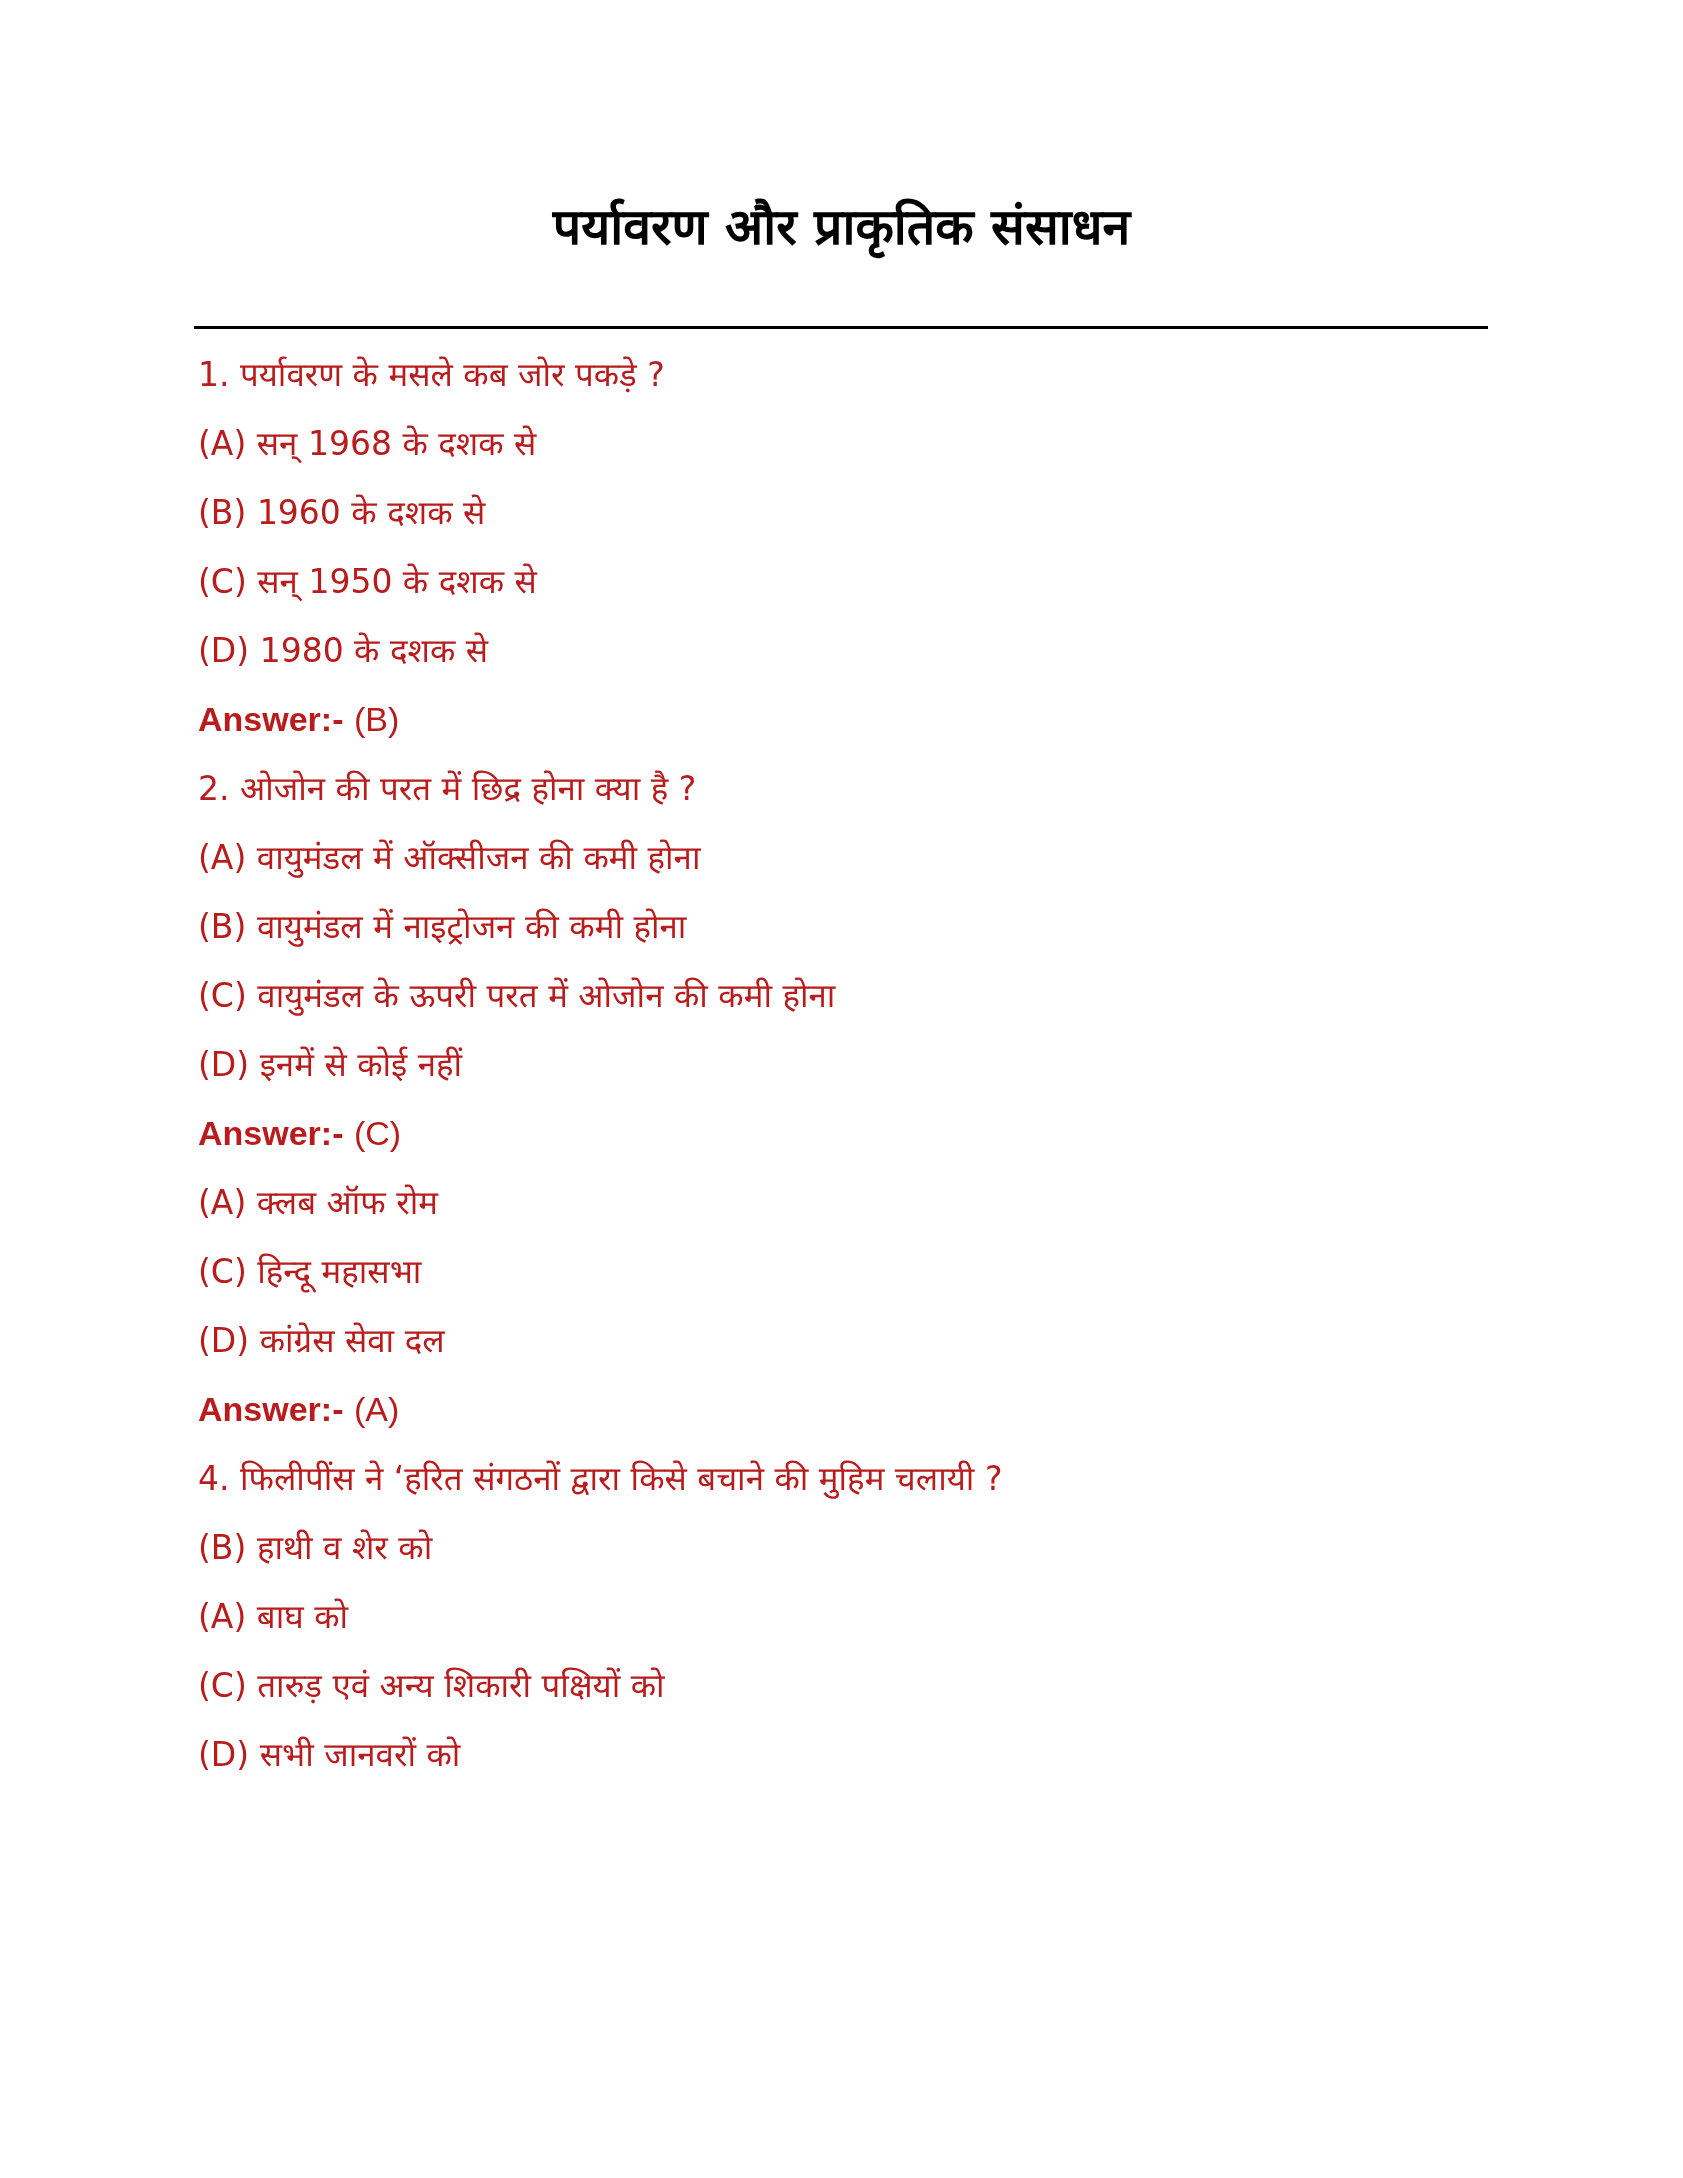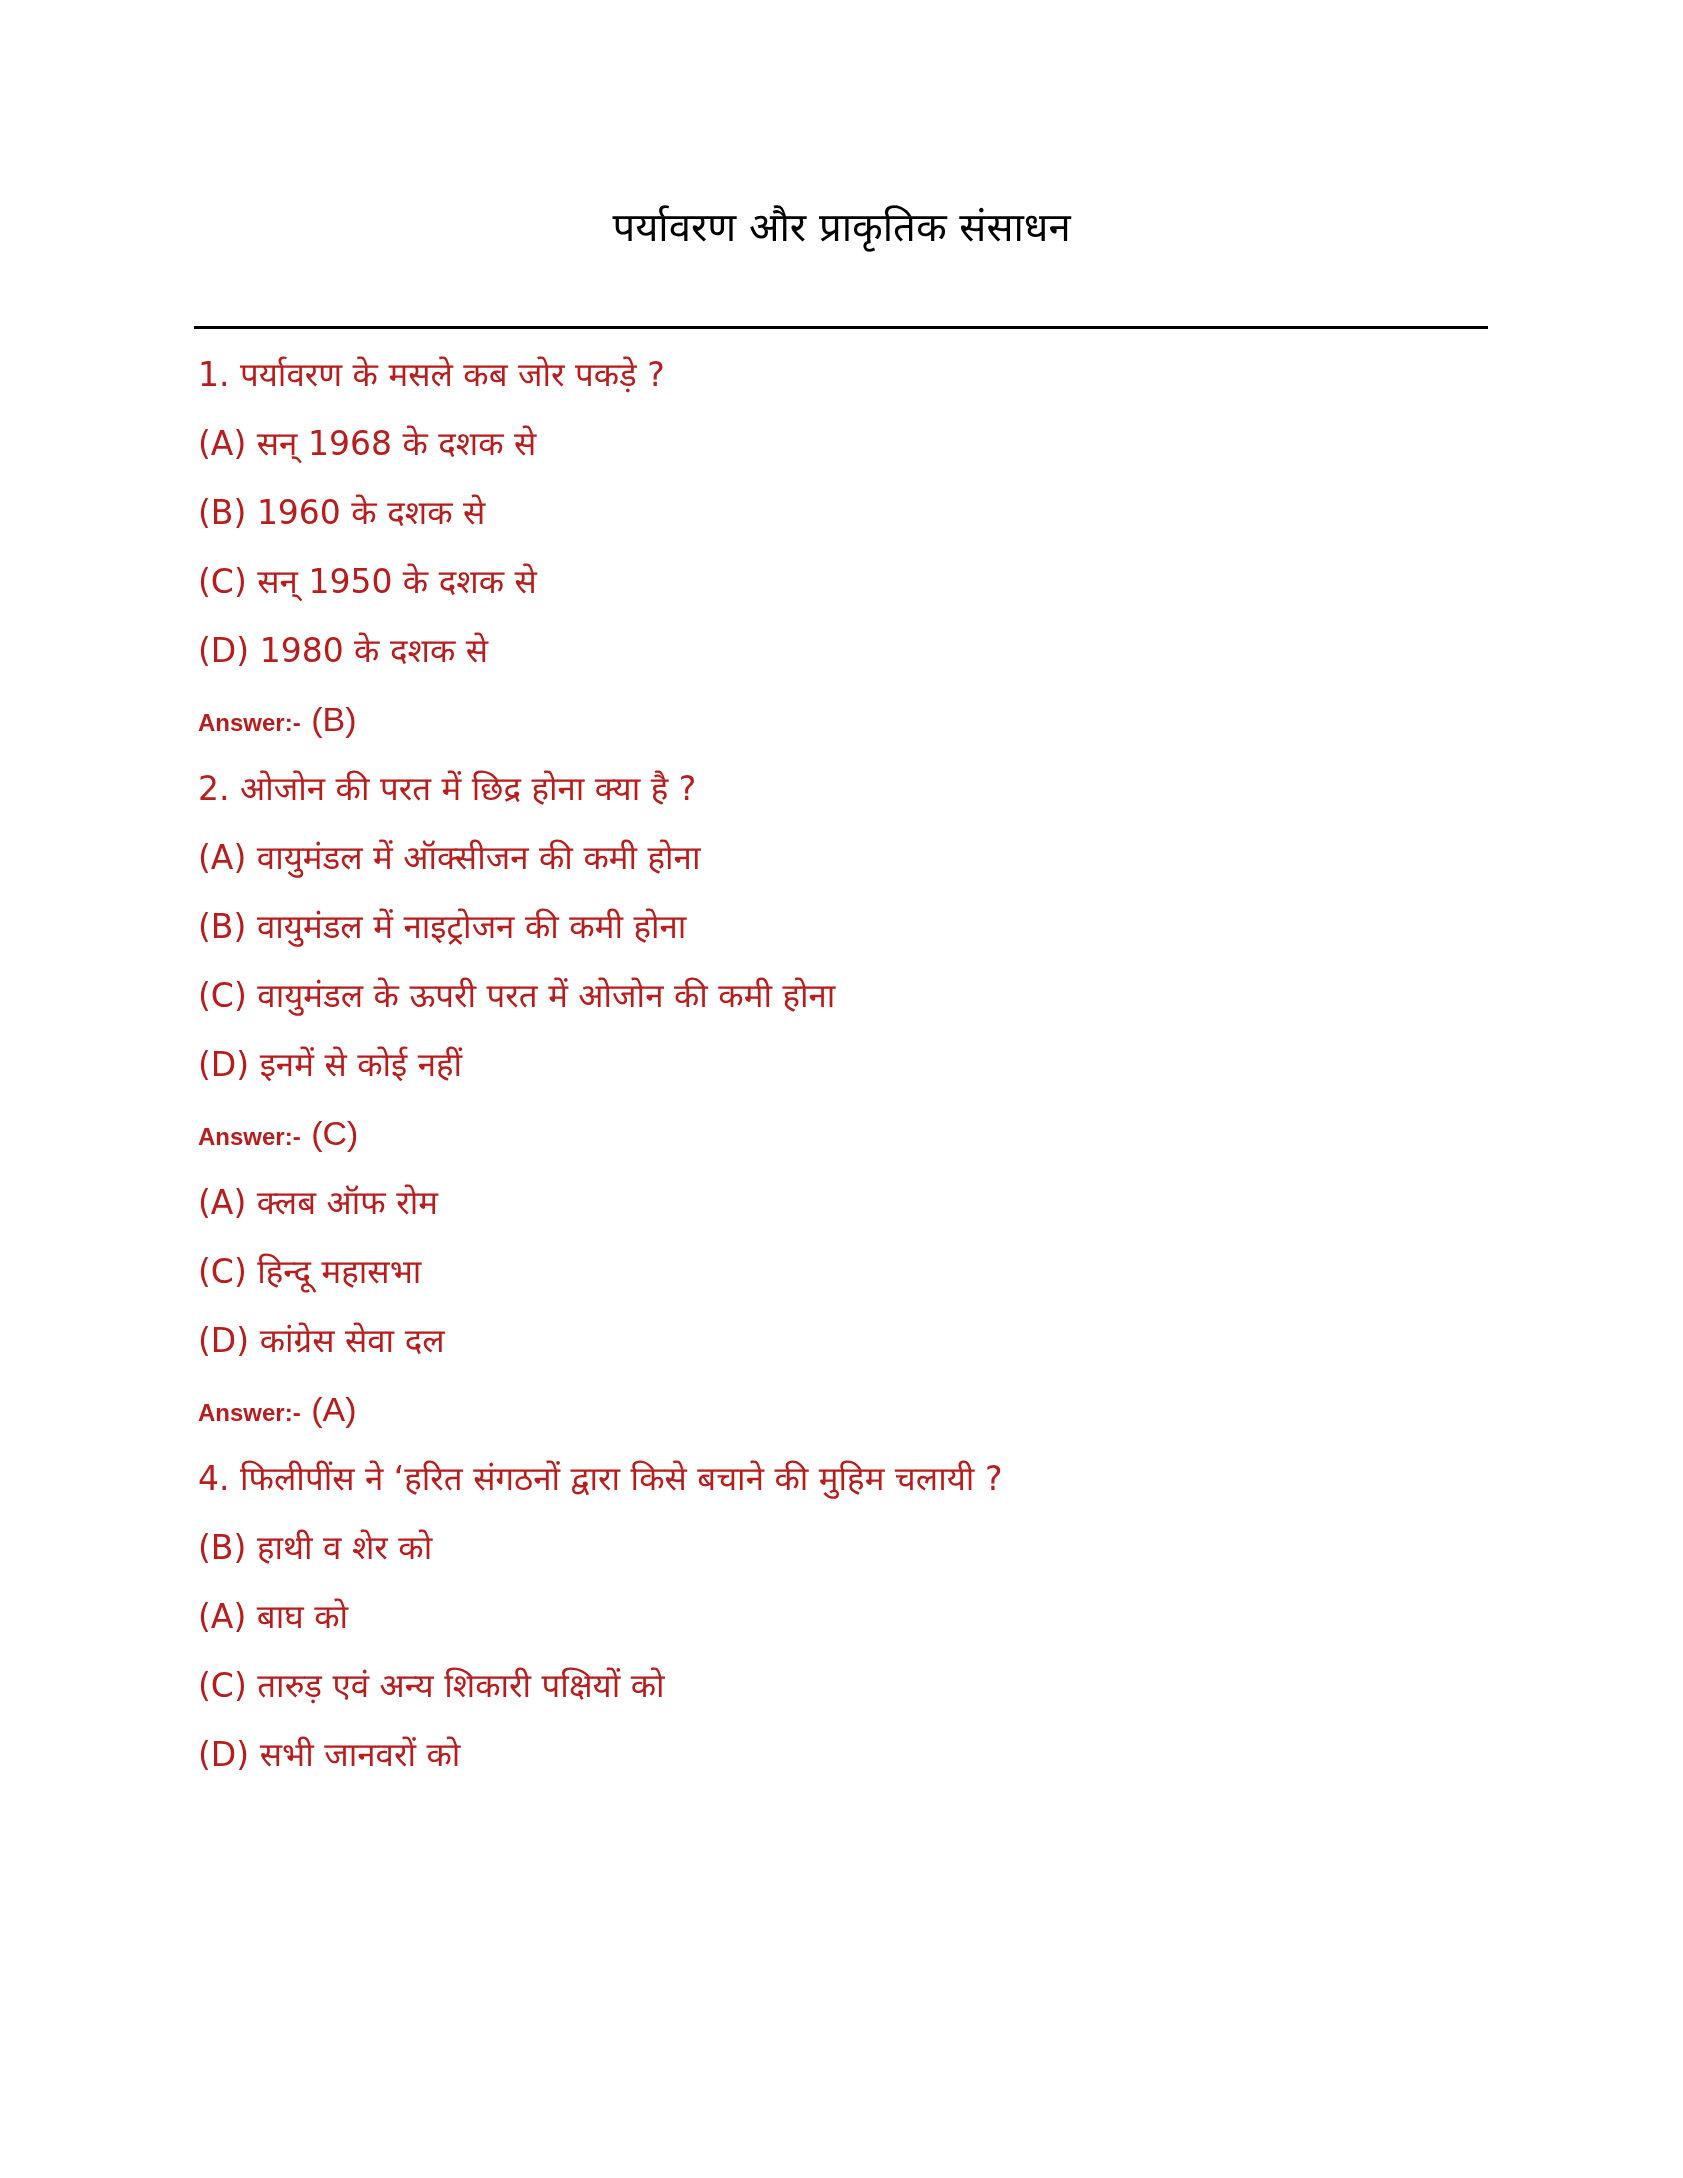--- a/index.html
+++ b/index.html
@@ -14,22 +14,22 @@
       overflow: hidden;
       font-family: "DejaVu Sans", "Liberation Sans", sans-serif;
       color: #111111;
     }
     .page-title {
       position: absolute;
       left: 0;
       width: 1683px;
       top: 193px;
       text-align: center;
-      font-size: 40px;
-      font-weight: normal;
+      font-size: 50px;
+      font-weight: bold;
       line-height: 69px;
       color: #000000;
     }
     .title-rule {
       position: absolute;
       left: 194px;
       width: 1294px;
       top: 326px;
       height: 3px;
       background: #000000;
@@ -43,21 +43,21 @@
     .line {
       height: 69px;
       line-height: 69px;
       font-size: 33px;
       white-space: nowrap;
       color: #b91c1c;
     }
     .answer-label {
       font-weight: bold;
       font-family: "Liberation Sans", sans-serif;
-      font-size: 24px;
+      font-size: 34px;
     }
     .answer-value {
       font-family: "Liberation Sans", sans-serif;
       font-size: 34px;
     }
   </style>
 </head>
 <body>
 
 <h1 class="page-title" style="margin:0;">पर्यावरण और प्राकृतिक संसाधन</h1>

